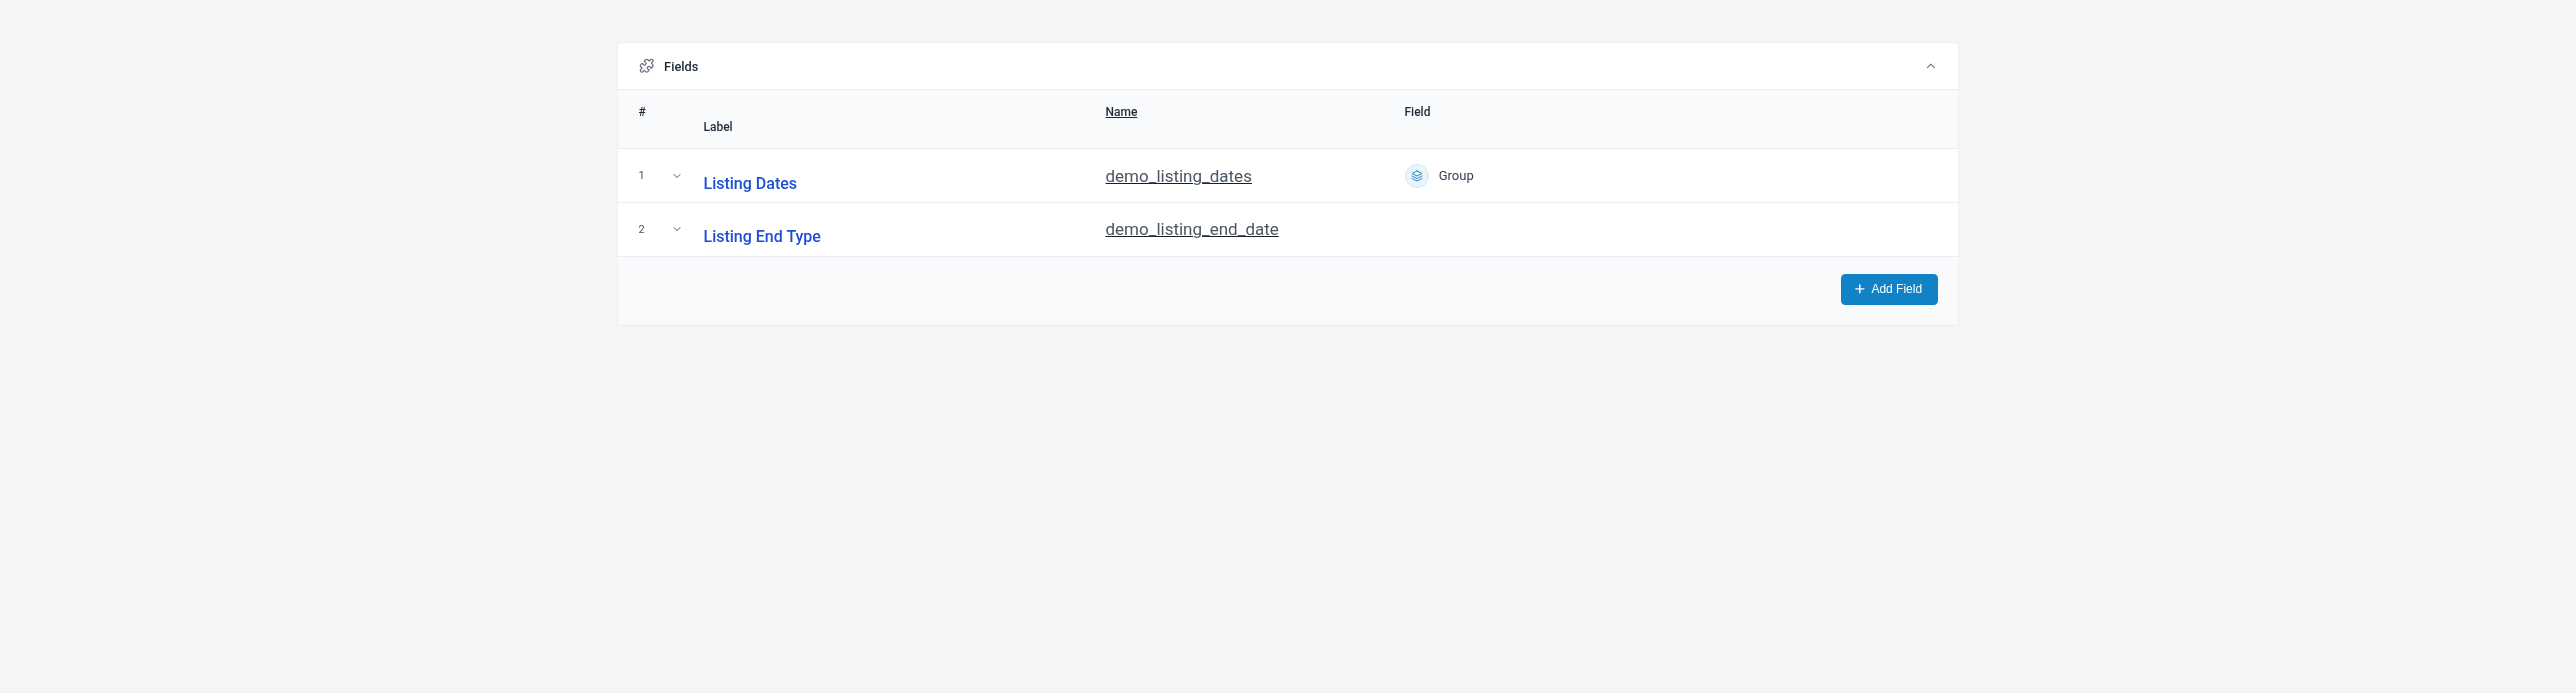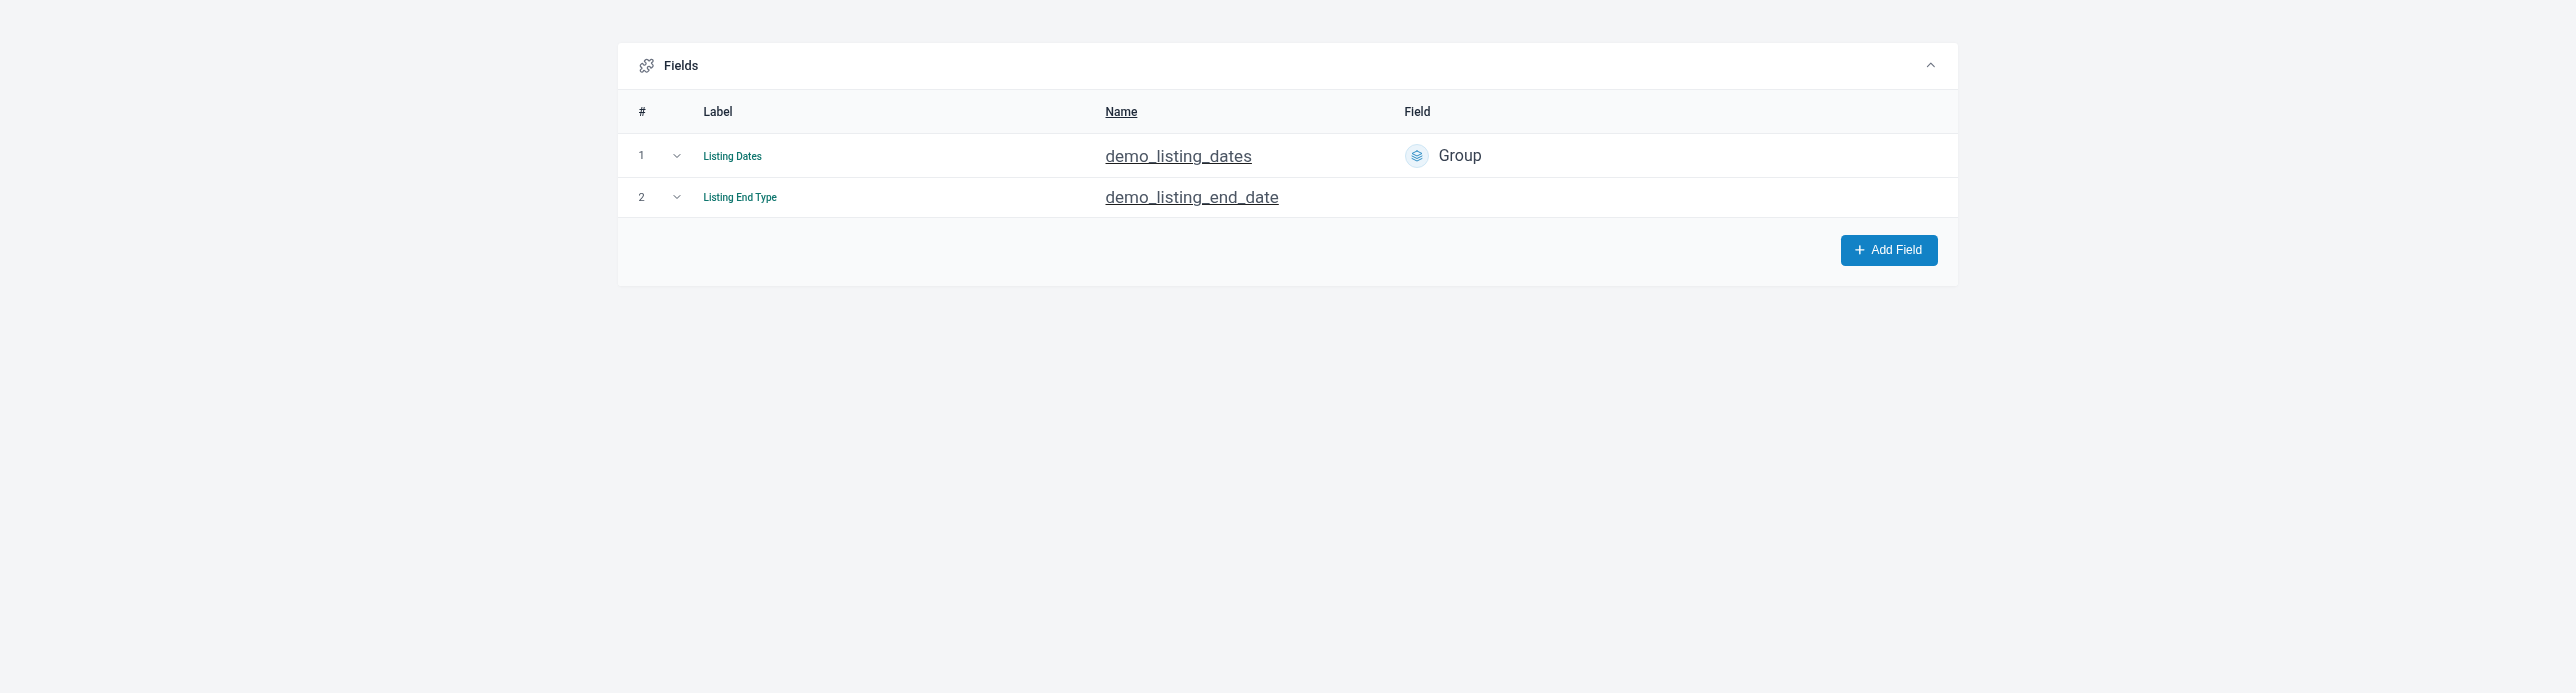--- a/index.html
+++ b/index.html
@@ -23,21 +23,21 @@
       width: 1340px;
       margin-top: 43px;
     }
     .card {
       background: #fff;
       border-radius: 3.4px;
       box-shadow: 0 0.9px 2.6px rgba(0,0,0,0.04);
     }
     .panel-header {
       display: flex;
-      align-items: flex-start;
+      align-items: center;
       padding: 15.4px 20.5px;
       border-bottom: 0.9px solid #ebedf0;
     }
     .panel-header .icon-slot {
       margin-right: 10.2px;
       color: #6b7280;
       display: flex;
       align-items: center;
     }
     .panel-header .title {
@@ -54,21 +54,21 @@
     .table-header {
       display: flex;
       padding: 14.5px 20.5px;
       background: #f9fafb;
       border-bottom: 0.9px solid #ebedf0;
       font-size: 12px;
       font-weight: 500;
       color: #1e2939;
     }
     .col-order { width: 65px; }
-    .col-label { width: 402px; }
+    .col-label { width: 402px; margin-top: 15px; }
     .col-name  { width: 299px; text-decoration: underline; }
     .col-type  { flex: 1; }
     .row {
       display: flex;
       align-items: center;
       padding: 9.4px 20.5px;
       border-bottom: 0.9px solid #ebedf0;
       background: #fff;
     }
     .row .order-num {
@@ -76,22 +76,22 @@
       color: #4b5563;
       width: 32px;
     }
     .row .expand {
       width: 32px;
       display: flex;
       align-items: center;
       color: #4b5563;
     }
     .row .label-link {
-      color: #0f766e;
-      font-size: 10px;
+      color: #1d4ed8;
+      font-size: 16px;
       font-weight: 500;
       cursor: pointer;
     }
     .row .name-text {
       color: #4b5563;
       font-size: 17px;
     }
     .type-cell {
       display: flex;
       align-items: center;
@@ -102,21 +102,21 @@
       height: 24px;
       border-radius: 50%;
       background: #eaf4fb;
       border: 0.9px solid #cfe7f5;
       display: flex;
       align-items: center;
       justify-content: center;
       color: #2c8dc4;
     }
     .type-label {
-      font-size: 16px;
+      font-size: 13px;
       color: #374151;
     }
     .footer {
       display: flex;
       justify-content: flex-end;
       padding: 17px 20.5px 20.5px;
       background: #f9fafb;
       border-radius: 0 0 3.4px 3.4px;
     }
     .btn-primary {

